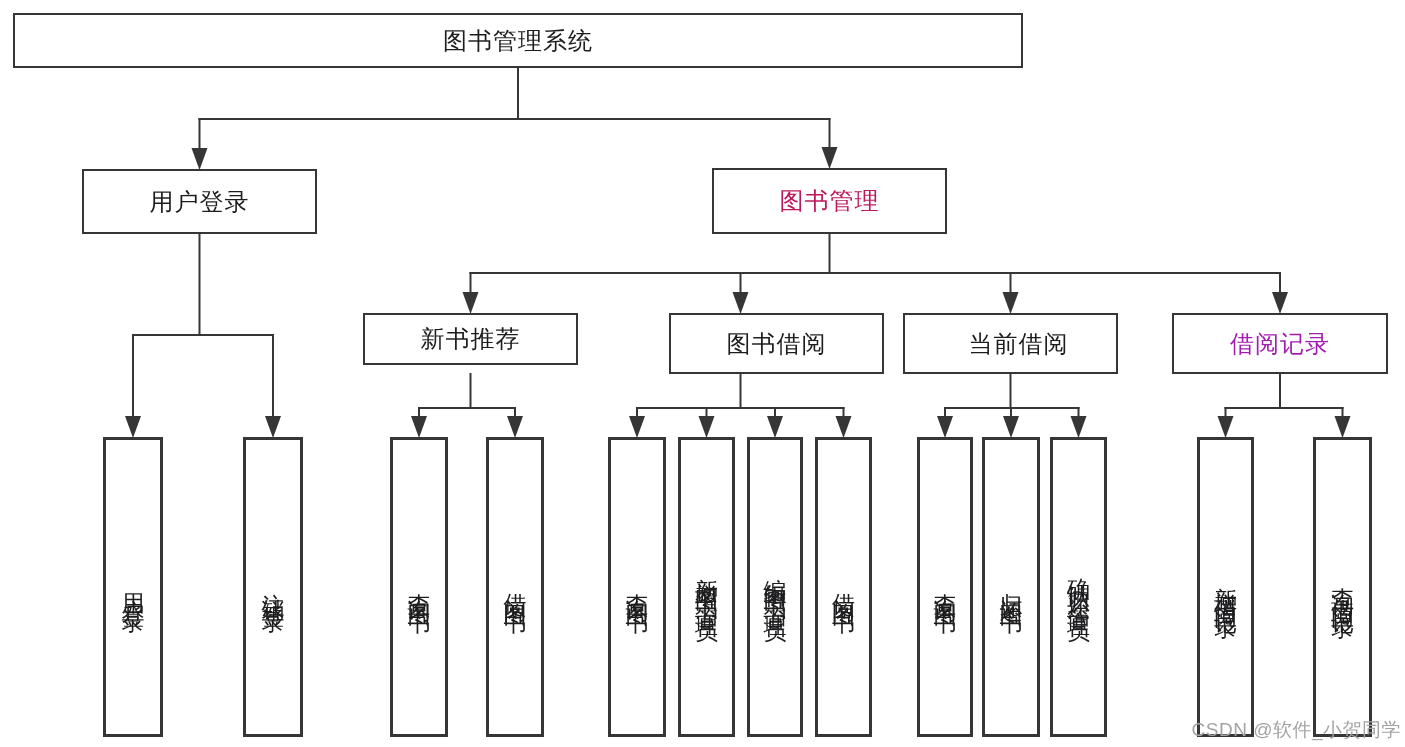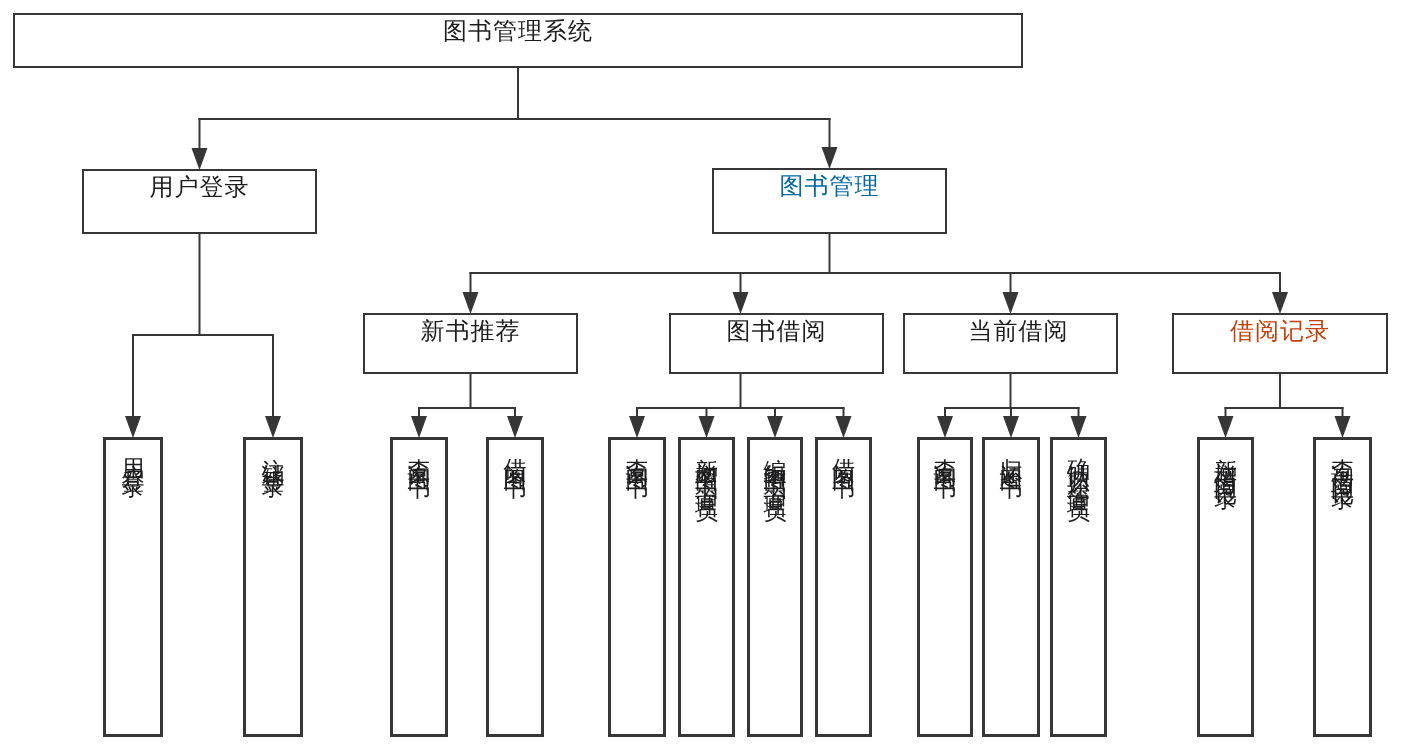--- a/index.html
+++ b/index.html
@@ -21,21 +21,21 @@
     width: 1405px;
     height: 747px;
     pointer-events: none;
   }
   .node {
     position: absolute;
     box-sizing: border-box;
     background: #ffffff;
     border: 2px solid #363636;
     display: flex;
-    align-items: flex-start;
+    align-items: center;
     justify-content: center;
     color: #1d1d1f;
   }
   .node.horizontal .label {
     font-size: 24px;
     letter-spacing: 1px;
     white-space: nowrap;
   }
   .node.vertical {
     border-width: 3px;
@@ -115,33 +115,33 @@
       <line x1="1342.5" y1="408" x2="1342.5" y2="423" stroke="#363636" stroke-width="2" stroke-linecap="square"></line>
       <polygon points="1334.5,416 1350.5,416 1342.5,438" fill="#363636"></polygon>
     </svg>
   <div id="nodes">
       <div class="node horizontal" style="left: 13px; top: 13px; width: 1010px; height: 55px; border-color: rgb(54, 54, 54); color: rgb(29, 29, 31);">
         <span class="label">图书管理系统</span>
       </div>
       <div class="node horizontal" style="left: 82px; top: 169px; width: 235px; height: 65px; border-color: rgb(54, 54, 54); color: rgb(29, 29, 31);">
         <span class="label">用户登录</span>
       </div>
-      <div class="node horizontal" style="left: 712px; top: 168px; width: 235px; height: 66px; border-color: rgb(54, 54, 54); color: #0369a1;">
+      <div class="node horizontal" style="left: 712px; top: 168px; width: 235px; height: 66px; border-color: rgb(54, 54, 54); color: #be185d;">
         <span class="label">图书管理</span>
       </div>
-      <div class="node horizontal" style="left: 363px; top: 313px; width: 215px; height: 61px; border-color: rgb(54, 54, 54); color: rgb(29, 29, 31);">
+      <div class="node horizontal" style="left: 363px; top: 313px; width: 215px; height: 52px; border-color: rgb(54, 54, 54); color: rgb(29, 29, 31);">
         <span class="label">新书推荐</span>
       </div>
       <div class="node horizontal" style="left: 669px; top: 313px; width: 215px; height: 61px; border-color: rgb(54, 54, 54); color: rgb(29, 29, 31);">
         <span class="label">图书借阅</span>
       </div>
       <div class="node horizontal" style="left: 903px; top: 313px; width: 215px; height: 61px; border-color: rgb(54, 54, 54); color: rgb(29, 29, 31); padding-left: 16px;">
         <span class="label">当前借阅</span>
       </div>
-      <div class="node horizontal" style="left: 1172px; top: 313px; width: 216px; height: 61px; border-color: rgb(54, 54, 54); color: #c2410c;">
+      <div class="node horizontal" style="left: 1172px; top: 313px; width: 216px; height: 61px; border-color: rgb(54, 54, 54); color: #a21caf;">
         <span class="label">借阅记录</span>
       </div>
       <div class="node vertical" style="left: 103px; top: 437px; width: 60px; height: 300px; border-color: rgb(54, 54, 54); color: rgb(29, 29, 31);">
         <span class="label">用户登录</span>
       </div>
       <div class="node vertical" style="left: 243px; top: 437px; width: 60px; height: 300px; border-color: rgb(54, 54, 54); color: rgb(29, 29, 31);">
         <span class="label">注销登录</span>
       </div>
       <div class="node vertical" style="left: 390px; top: 437px; width: 58px; height: 300px; border-color: rgb(54, 54, 54); color: rgb(29, 29, 31);">
         <span class="label">查询图书</span>
@@ -170,13 +170,14 @@
       <div class="node vertical" style="left: 1050px; top: 437px; width: 57px; height: 300px; border-color: rgb(54, 54, 54); color: rgb(29, 29, 31);">
         <span class="label">确认归还（管理员）</span>
       </div>
       <div class="node vertical" style="left: 1197px; top: 437px; width: 57px; height: 300px; border-color: rgb(54, 54, 54); color: rgb(29, 29, 31);">
         <span class="label">新增借阅记录</span>
       </div>
       <div class="node vertical" style="left: 1313px; top: 437px; width: 59px; height: 300px; border-color: rgb(54, 54, 54); color: rgb(29, 29, 31);">
         <span class="label">查询借阅记录</span>
       </div>
     </div>
+  <div class="watermark">CSDN @软件_小贺同学</div>
 </div>
 
 </body></html>

